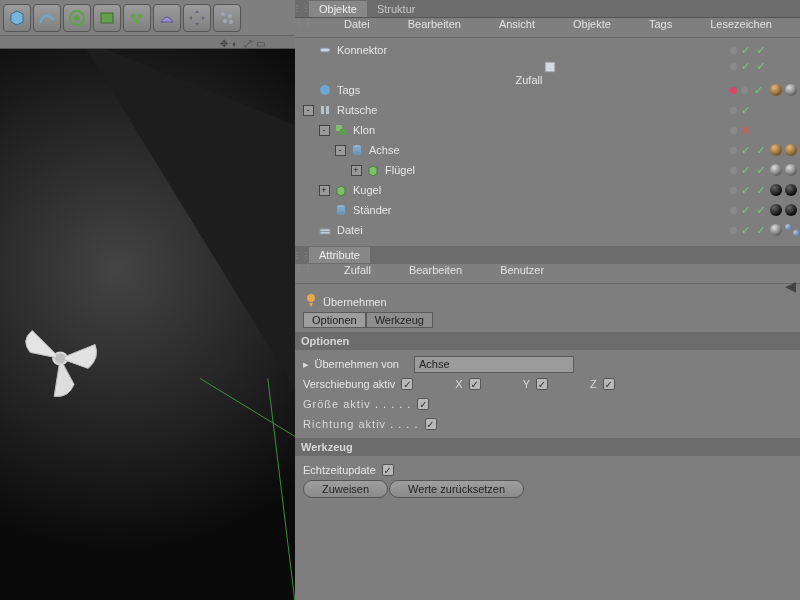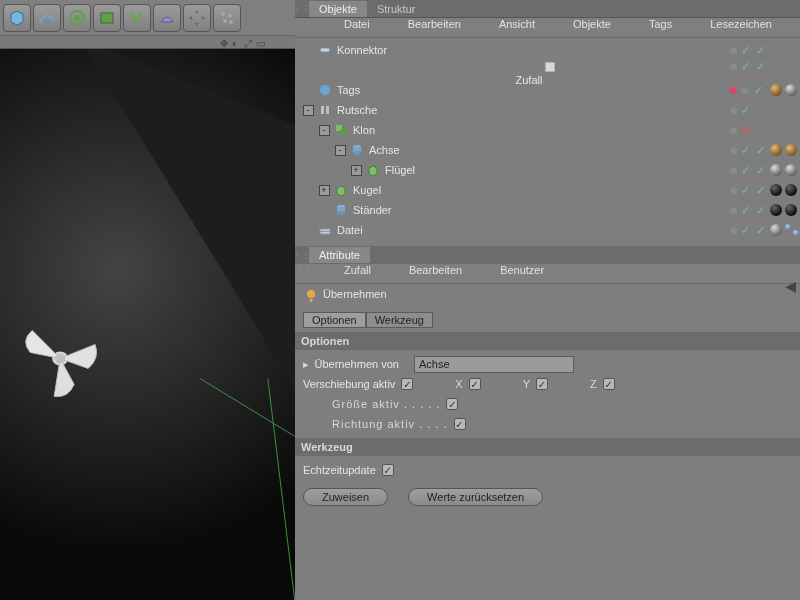--- a/index.html
+++ b/index.html
@@ -53,34 +53,34 @@
   .mol::before,.mol::after{content:"";position:absolute;width:6px;height:6px;border-radius:50%;
         background:radial-gradient(circle at 35% 30%,#b7c9e6,#4a6aa0);}
   .mol::before{left:0;top:0;} .mol::after{right:0;bottom:0;}
 
   
   .attr-title { height:18px; background:#6c6c6c; display:flex; align-items:center; }
   .attr-title .tab{ background:#878787;text-align:right; }
   .attr-sec { padding:4px 6px 8px 8px; }
   .sec-h { height:18px; background:#6c6c6c; display:flex; align-items:center; padding-left:6px; font-weight:bold;
            margin:4px -6px 4px -8px; }
-  .opt-try { display:flex; align-items:flex-start; height:20px; }
+  .opt-try { display:flex; align-items:flex-end; height:20px; }
   .field { height:17px; background:#9b9b9b; border:1px solid #5a5a5a; padding:1px 4px; color:#222; min-width:160px;}
   .label { color:#e6e6e6; }
   .tabs2 { display:flex; margin:4px 0 0 0;}
   .tabs2 .t2{ border:1px solid #5a5a5a; padding:1px 8px; background:#8d8d8d; color:#222;}
   .tabs2 .t2.active{ background:#9d9d9d; }
   .row { display:flex; align-items:center; height:20px; gap:6px;}
   .cb  { width:12px;height:12px; background:#b8b8b8; border:1px solid #555; border-radius:2px;
          display:flex;align-items:center;justify-content:center; color:#333; font-size:10px;}
-  .dots-label{ color:#e6e6e6; letter-spacing:1px;margin-left:29px;}
+  .dots-label{ color:#e6e6e6; letter-spacing:1px;}
   .gapx{ width:30px; }
   .btn { height:18px; padding:0 18px; background:linear-gradient(#9f9f9f,#8a8a8a);
          border:1px solid #555; border-radius:9px; color:#222; display:flex;align-items:center;}
-  .btns{ display:flex; gap:20px; margin-top:8px;}
+  .btns{ display:flex; gap:1px; margin-top:0;}
   .arrow-left { position:absolute; right:4px; top:278px; color:#444; font-size:14px;}
   .toprow-icon{ width:16px;height:16px; margin-right:4px;}
 </style>
 </head>
 <body>
 
 <div class="top-toolbar">
   <div class="tb-btn">
       <svg viewBox="0 0 20 20">
         <polygon points="4,6 10,3 16,6 16,14 10,17 4,14" fill="#79b6de" stroke="#3a6a8a"></polygon>

